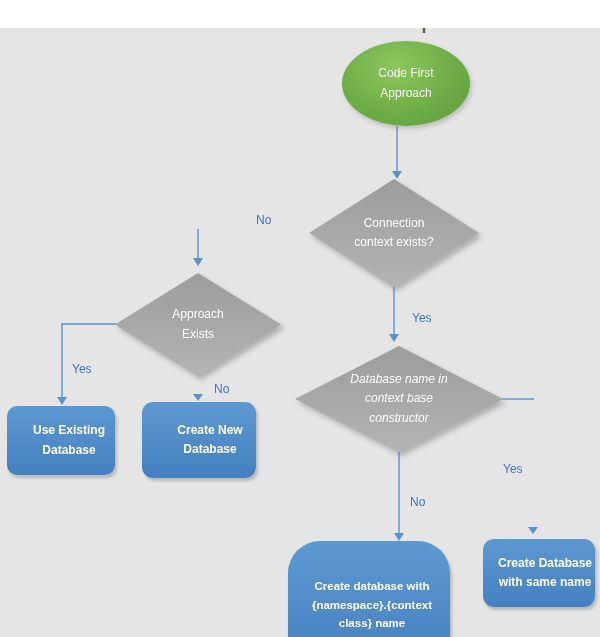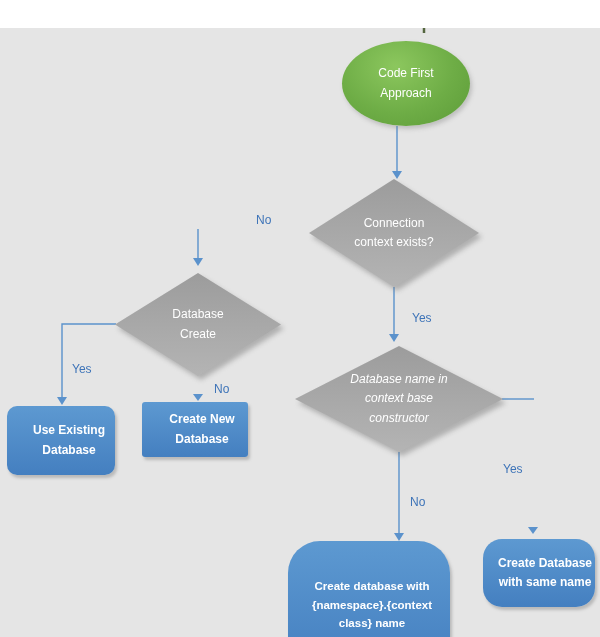--- a/index.html
+++ b/index.html
@@ -39,23 +39,23 @@
 
   
   .pbox {
     position:absolute;
     background:linear-gradient(180deg, #5d99d1 0%, #447fc0 100%);
     display:flex; align-items:center; justify-content:flex-end;
     box-shadow:2px 3px 3px rgba(120,120,120,.4);
     font-weight:bold;
   }
   .b1 { left:7px;   top:378px; width:108px; height:69px;  border-radius:10px; }
-  .b2 { left:142px; top:374px; width:106px; height:55px;  border-radius:3px; }
+  .b2 { left:142px; top:374px; width:106px; height:76px;  border-radius:11px;padding-left:8px; }
   .b3 { left:288px; top:513px; width:162px; height:128px; border-radius:32px; }
-  .b4 { left:483px; top:511px; width:112px; height:68px;  border-radius:19px; }
+  .b4 { left:483px; top:511px; width:112px; height:68px;  border-radius:11px; }
   .b1 .node-text { width:92px; }
   .b2 .node-text { width:92px; }
   .b3 .node-text { width:156px; font-size:11.5px; }
   .b4 .node-text { width:100px; }
 
   
   .edge-label {
     position:absolute; color:#3e74b8; font-size:12px; line-height:1;
   }
   .lab-no1  { left:256px; top:186px; }
@@ -96,21 +96,21 @@
   </div>
 
   <div class="diamond-wrap d1">
     <div class="diamond">
       <div class="node-text">Connection context exists?</div>
     </div>
   </div>
 
   <div class="diamond-wrap d2">
     <div class="diamond">
-      <div class="node-text">Database Create</div>
+      <div class="node-text">Approach Exists</div>
     </div>
   </div>
 
   <div class="diamond-wrap d3">
     <div class="diamond">
       <div class="node-text">Database name in context base constructor</div>
     </div>
   </div>
 
   <div class="pbox b1">

